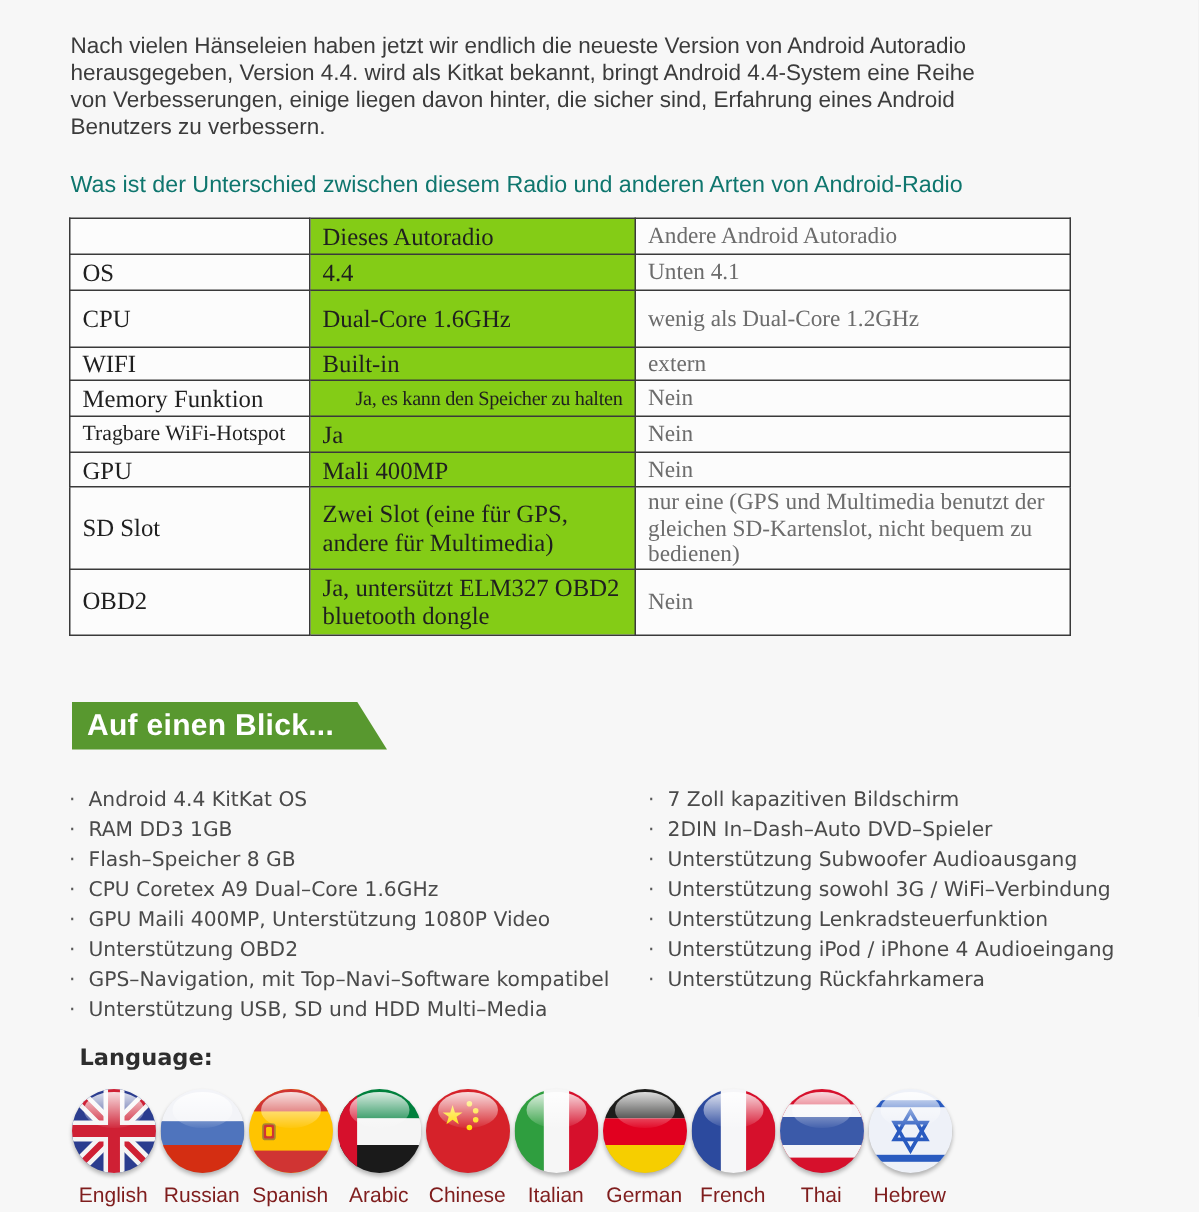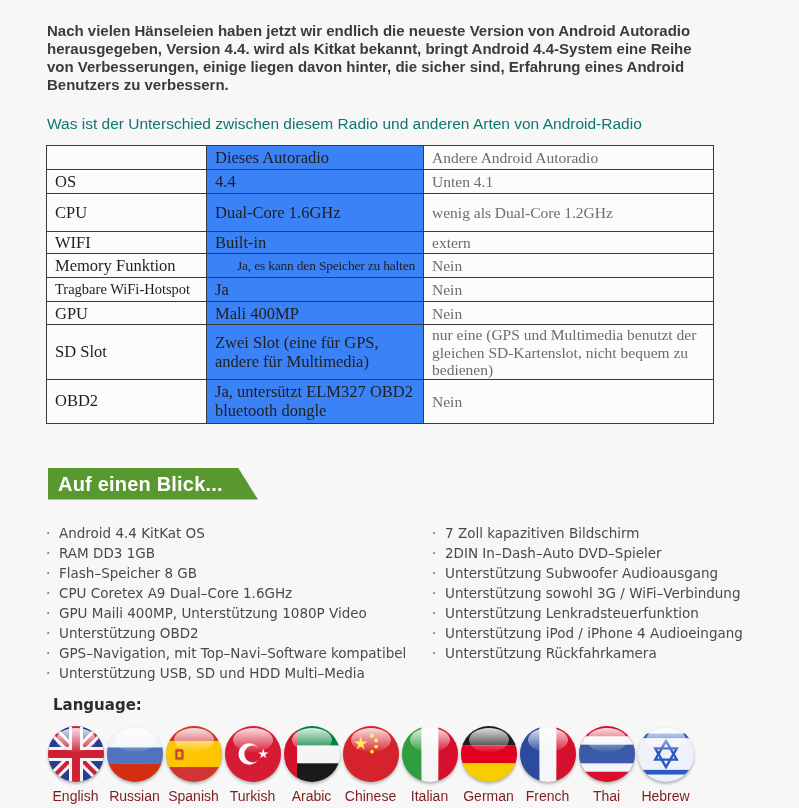--- a/index.html
+++ b/index.html
@@ -5,37 +5,37 @@
   * { box-sizing: border-box; }
   body { margin: 0; background: #e9e9e9; }
   .page {
     width: 799px; height: 808px; overflow: hidden; position: relative;
     background: #f7f7f7;
     font-family: "Liberation Sans", sans-serif;
     color: #3c3c3c;
   }
   
   .intro { padding: 22px 0 0 47px; font-size: 15px; line-height: 18px; color: #3b3b3b; }
-  .intro div { white-space: nowrap; font-weight: bold; }
+  .intro div { white-space: nowrap; }
   
   .cmp-heading { margin: 20px 0 12px 47px; font-size: 15.5px; line-height: 19px; color: #0f766e; white-space: nowrap; }
   
   table.cmp {
     border-collapse: collapse; table-layout: fixed;
     margin: 5px 0 0 46px; width: 667px;
     font-family: "Liberation Serif", serif;
     background: #fcfcfc;
   }
   .cmp col.c1 { width: 160px; } .cmp col.c2 { width: 217px; } .cmp col.c3 { width: 290px; }
   .cmp th, .cmp td {
     border: 1px solid #3a3a3a; padding: 1px 8px;
     font-weight: normal; text-align: left; vertical-align: middle;
     font-size: 16.5px; line-height: 1.18; color: #1f1f1f;
   }
-  .cmp th:nth-child(2), .cmp td:nth-child(2) { background: #3b82f6; margin-top: 48px; }
+  .cmp th:nth-child(2), .cmp td:nth-child(2) { background: #84cc16; margin-top: 48px; }
   .cmp th:nth-child(3), .cmp td:nth-child(3) { color: #6c6c6c; font-size: 15.5px; line-height: 1.1; }
   .cmp thead tr { height: 24px; }
   .cmp tbody tr:nth-child(1) { height: 24px; }
   .cmp tbody tr:nth-child(2) { height: 38px; }
   .cmp tbody tr:nth-child(3) { height: 22px; }
   .cmp tbody tr:nth-child(4) { height: 24px; }
   .cmp tbody tr:nth-child(5) { height: 24px; }
   .cmp tbody tr:nth-child(6) { height: 23px; }
   .cmp tbody tr:nth-child(7) { height: 54px; }
   .cmp tbody tr:nth-child(8) { height: 44px; }
@@ -255,31 +255,20 @@
           <rect width="60" height="60" fill="#ffc400"></rect>
           <rect width="60" height="16" fill="#d03433"></rect>
           <rect y="44" width="60" height="16" fill="#d03433"></rect>
           <rect x="10" y="25" width="8.5" height="11" rx="1.8" fill="#d03433" stroke="#a8872d" stroke-width="1.2"></rect>
           <rect x="12.2" y="27.2" width="4.2" height="6.6" rx="1" fill="#ffc400"></rect>
         </svg>
       </span>
       <span class="flag-label">Spanish</span>
     </div>
 
-    <div class="flag-item">
-      <span class="flag">
-        <svg viewBox="0 0 60 60" preserveAspectRatio="none">
-          <rect width="60" height="60" fill="#d61b35"></rect>
-          <circle cx="26" cy="30" r="11.5" fill="#fff"></circle>
-          <circle cx="29.7" cy="30" r="9" fill="#d61b35"></circle>
-          <polygon points="41,24.5 42.3,28.3 46.5,28.3 43.1,30.7 44.3,34.5 41,32.1 37.7,34.5 38.9,30.7 35.5,28.3 39.7,28.3" fill="#fff"></polygon>
-        </svg>
-      </span>
-      <span class="flag-label">Turkish</span>
-    </div>
 
 
     <div class="flag-item">
       <span class="flag">
         <svg viewBox="0 0 60 60" preserveAspectRatio="none">
           <rect width="60" height="21" fill="#00803d"></rect>
           <rect y="21" width="60" height="19" fill="#f5f5f5"></rect>
           <rect y="40" width="60" height="20" fill="#1a1a1a"></rect>
           <rect width="14" height="60" fill="#d6102c"></rect>
         </svg>

